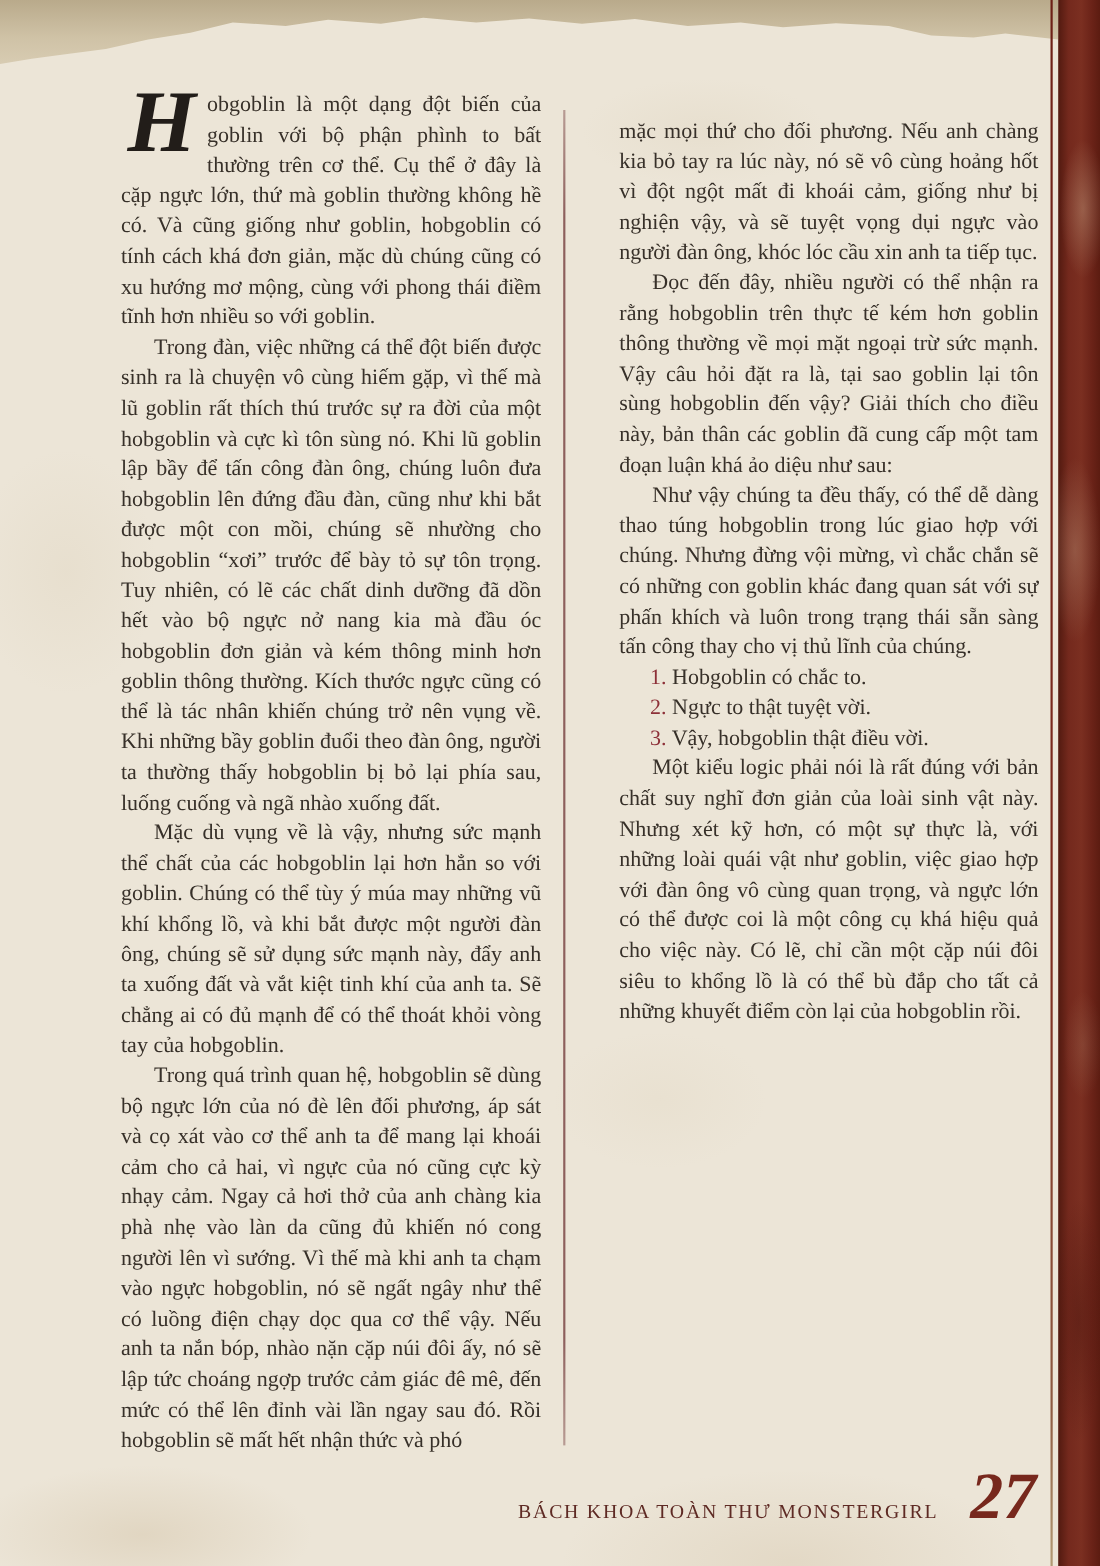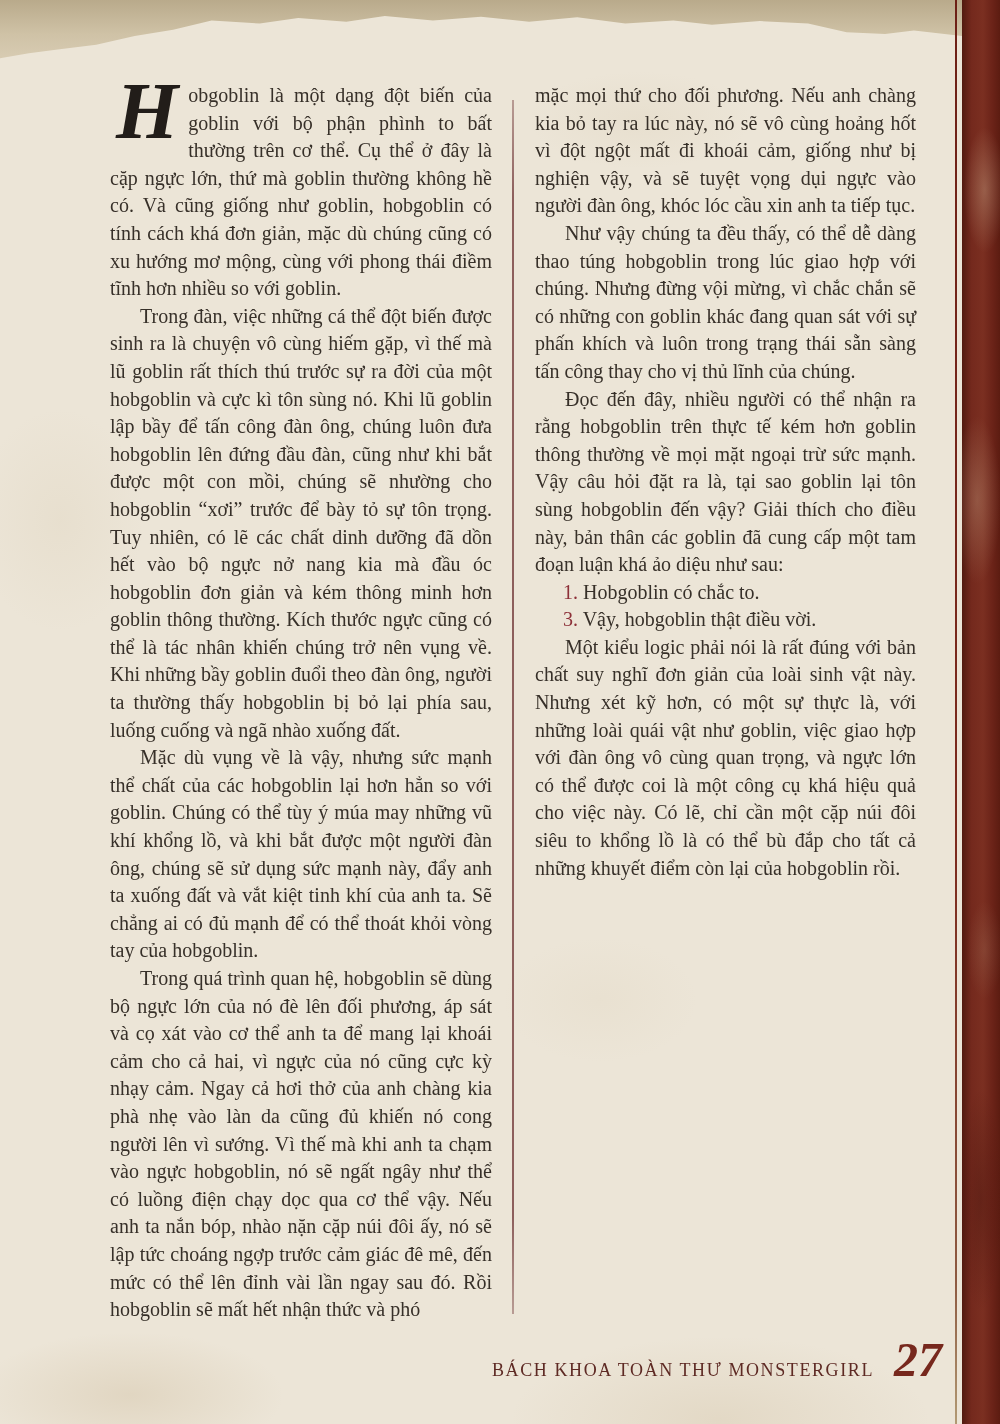--- a/index.html
+++ b/index.html
@@ -44,65 +44,66 @@
   .column-divider{
     position:absolute;left:512px;top:100px;width:2px;height:1214px;
     background:linear-gradient(180deg,rgba(141,95,92,.55) 0%,#8d5f5c 8%,#8d5f5c 92%,rgba(141,95,92,.55) 100%);
   }
   .col{
     position:absolute;top:82px;width:382px;
     font-size:20px;line-height:27.6px;color:#373029;
     text-align:justify;
   }
   .col-left{left:110px;}
-  .col-right{left:535px;width:381px;}
+  .col-right{left:563px;width:381px;margin-top:24px;}
   .para{margin:0;}
   .para.indent{text-indent:30px;}
   .dropcap{
     float:left;
     font-size:80px;line-height:55px;
     font-style:italic;font-weight:bold;
     color:#221d19;
     padding:2px 10px 0 6px;
   }
   .list-item{margin-left:28px;}
   .list-item .num{color:#8d3038;}
   .footer{
     position:absolute;left:110px;right:58px;top:1340px;
-    display:flex;justify-content:flex-end;align-items:baseline;gap:20px;
+    display:flex;justify-content:flex-end;align-items:baseline;gap:9px;
   }
   .footer-title{
     font-size:18px;letter-spacing:1.6px;
     color:#5e2a24;font-weight:400;
   }
   .page-number{
-    font-size:48px;font-style:italic;font-weight:600;
-    color:#77281d;line-height:40px;
+    font-size:60px;font-style:italic;font-weight:600;
+    color:#77281d;line-height:40px;margin-left:20px;
   }
 </style>
 </head>
 <body>
 
 <div class="page">
   <div class="top-band"></div>
   <div class="spine"></div>
   <div class="spine-line"></div>
   <div class="column-divider"></div>
 
   <div class="col col-left">
       <p class="para"><span class="dropcap">H</span>obgoblin là một dạng đột biến của goblin với bộ phận phình to bất thường trên cơ thể. Cụ thể ở đây là cặp ngực lớn, thứ mà goblin thường không hề có. Và cũng giống như goblin, hobgoblin có tính cách khá đơn giản, mặc dù chúng cũng có xu hướng mơ mộng, cùng với phong thái điềm tĩnh hơn nhiều so với goblin.</p>
       <p class="para indent">Trong đàn, việc những cá thể đột biến được sinh ra là chuyện vô cùng hiếm gặp, vì thế mà lũ goblin rất thích thú trước sự ra đời của một hobgoblin và cực kì tôn sùng nó. Khi lũ goblin lập bầy để tấn công đàn ông, chúng luôn đưa hobgoblin lên đứng đầu đàn, cũng như khi bắt được một con mồi, chúng sẽ nhường cho hobgoblin “xơi” trước để bày tỏ sự tôn trọng. Tuy nhiên, có lẽ các chất dinh dưỡng đã dồn hết vào bộ ngực nở nang kia mà đầu óc hobgoblin đơn giản và kém thông minh hơn goblin thông thường. Kích thước ngực cũng có thể là tác nhân khiến chúng trở nên vụng về. Khi những bầy goblin đuổi theo đàn ông, người ta thường thấy hobgoblin bị bỏ lại phía sau, luống cuống và ngã nhào xuống đất.</p>
       <p class="para indent">Mặc dù vụng về là vậy, nhưng sức mạnh thể chất của các hobgoblin lại hơn hẳn so với goblin. Chúng có thể tùy ý múa may những vũ khí khổng lồ, và khi bắt được một người đàn ông, chúng sẽ sử dụng sức mạnh này, đẩy anh ta xuống đất và vắt kiệt tinh khí của anh ta. Sẽ chẳng ai có đủ mạnh để có thể thoát khỏi vòng tay của hobgoblin.</p>
       <p class="para indent">Trong quá trình quan hệ, hobgoblin sẽ dùng bộ ngực lớn của nó đè lên đối phương, áp sát và cọ xát vào cơ thể anh ta để mang lại khoái cảm cho cả hai, vì ngực của nó cũng cực kỳ nhạy cảm. Ngay cả hơi thở của anh chàng kia phà nhẹ vào làn da cũng đủ khiến nó cong người lên vì sướng. Vì thế mà khi anh ta chạm vào ngực hobgoblin, nó sẽ ngất ngây như thể có luồng điện chạy dọc qua cơ thể vậy. Nếu anh ta nắn bóp, nhào nặn cặp núi đôi ấy, nó sẽ lập tức choáng ngợp trước cảm giác đê mê, đến mức có thể lên đỉnh vài lần ngay sau đó. Rồi hobgoblin sẽ mất hết nhận thức và phó</p>
     </div>
   <div class="col col-right">
       <p class="para">mặc mọi thứ cho đối phương. Nếu anh chàng kia bỏ tay ra lúc này, nó sẽ vô cùng hoảng hốt vì đột ngột mất đi khoái cảm, giống như bị nghiện vậy, và sẽ tuyệt vọng dụi ngực vào người đàn ông, khóc lóc cầu xin anh ta tiếp tục.</p>
+      <p class="para indent">Đọc đến đây, nhiều người có thể nhận ra rằng hobgoblin trên thực tế kém hơn goblin thông thường về mọi mặt ngoại trừ sức mạnh. Vậy câu hỏi đặt ra là, tại sao goblin lại tôn sùng hobgoblin đến vậy? Giải thích cho điều này, bản thân các goblin đã cung cấp một tam đoạn luận khá ảo diệu như sau:</p>
       <p class="para indent">Như vậy chúng ta đều thấy, có thể dễ dàng thao túng hobgoblin trong lúc giao hợp với chúng. Nhưng đừng vội mừng, vì chắc chắn sẽ có những con goblin khác đang quan sát với sự phấn khích và luôn trong trạng thái sẵn sàng tấn công thay cho vị thủ lĩnh của chúng.</p>
-      <p class="para indent">Đọc đến đây, nhiều người có thể nhận ra rằng hobgoblin trên thực tế kém hơn goblin thông thường về mọi mặt ngoại trừ sức mạnh. Vậy câu hỏi đặt ra là, tại sao goblin lại tôn sùng hobgoblin đến vậy? Giải thích cho điều này, bản thân các goblin đã cung cấp một tam đoạn luận khá ảo diệu như sau:</p>
       <div class="list-item"><span class="num">1.</span><span> Hobgoblin có chắc to.</span></div>
+      <div class="list-item"><span class="num">2.</span><span> Ngực to thật tuyệt vời.</span></div>
       <div class="list-item"><span class="num">3.</span><span> Vậy, hobgoblin thật điều vời.</span></div>
       <p class="para indent">Một kiểu logic phải nói là rất đúng với bản chất suy nghĩ đơn giản của loài sinh vật này. Nhưng xét kỹ hơn, có một sự thực là, với những loài quái vật như goblin, việc giao hợp với đàn ông vô cùng quan trọng, và ngực lớn có thể được coi là một công cụ khá hiệu quả cho việc này. Có lẽ, chỉ cần một cặp núi đôi siêu to khổng lồ là có thể bù đắp cho tất cả những khuyết điểm còn lại của hobgoblin rồi.</p>
     </div>
 
   <div class="footer">
     <span class="footer-title">BÁCH KHOA TOÀN THƯ MONSTERGIRL</span>
     <span class="page-number">27</span>
   </div>
 </div>
 

